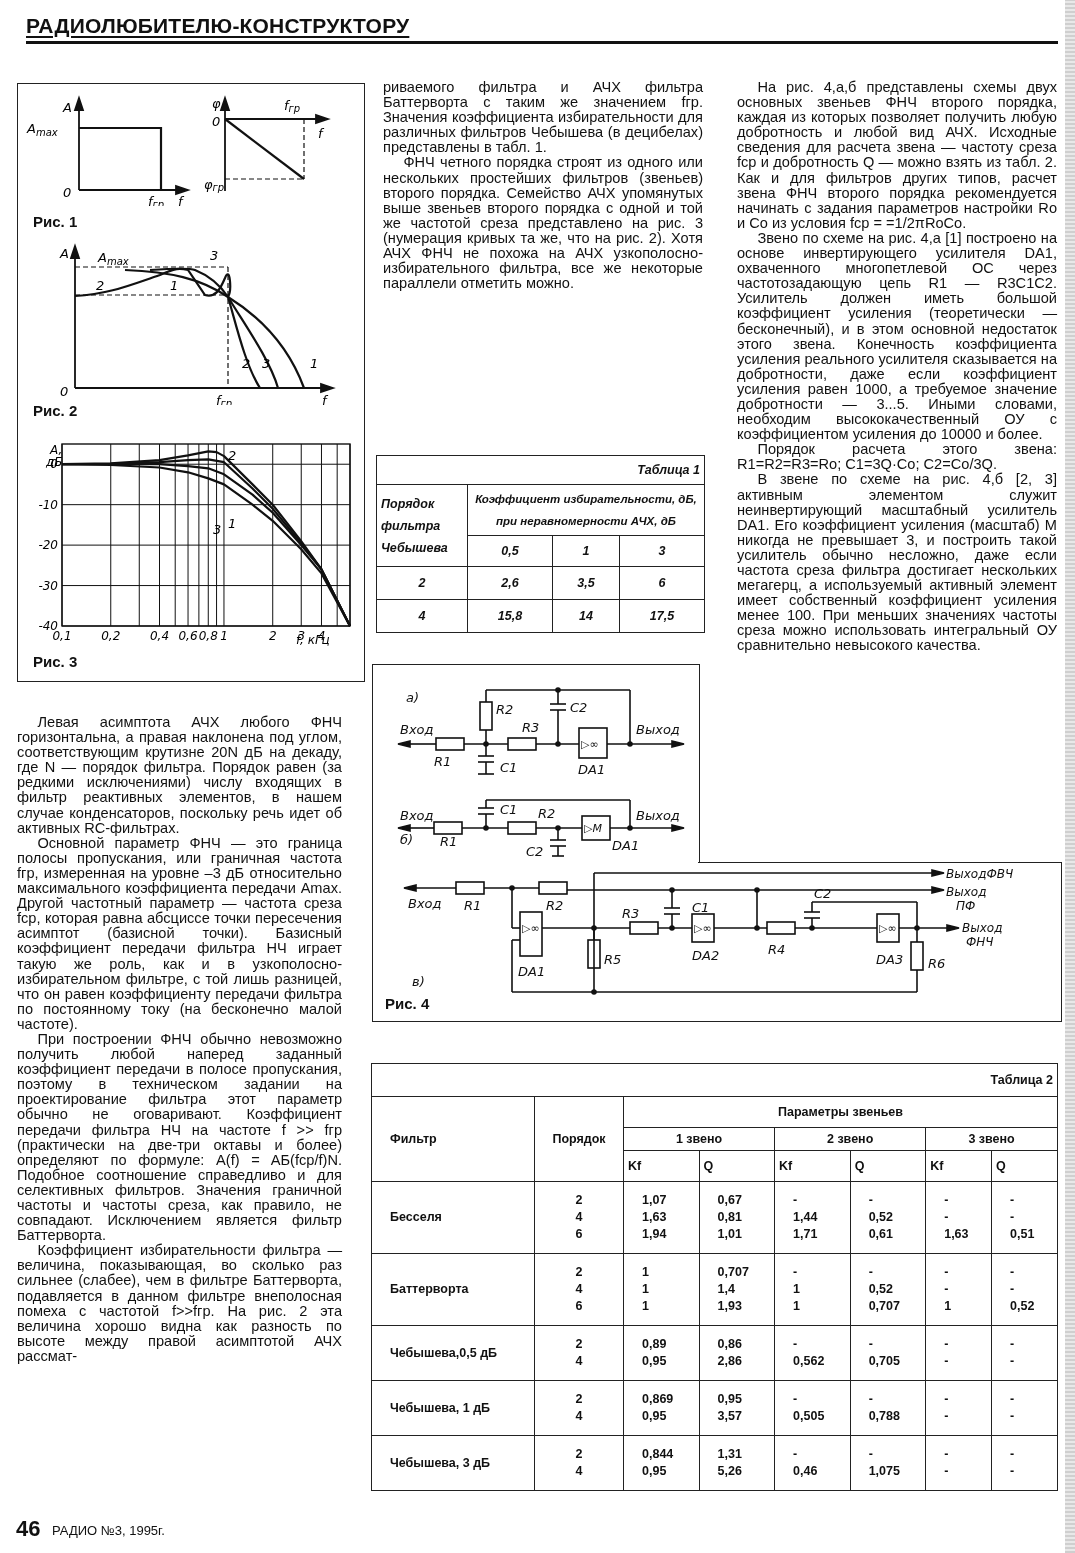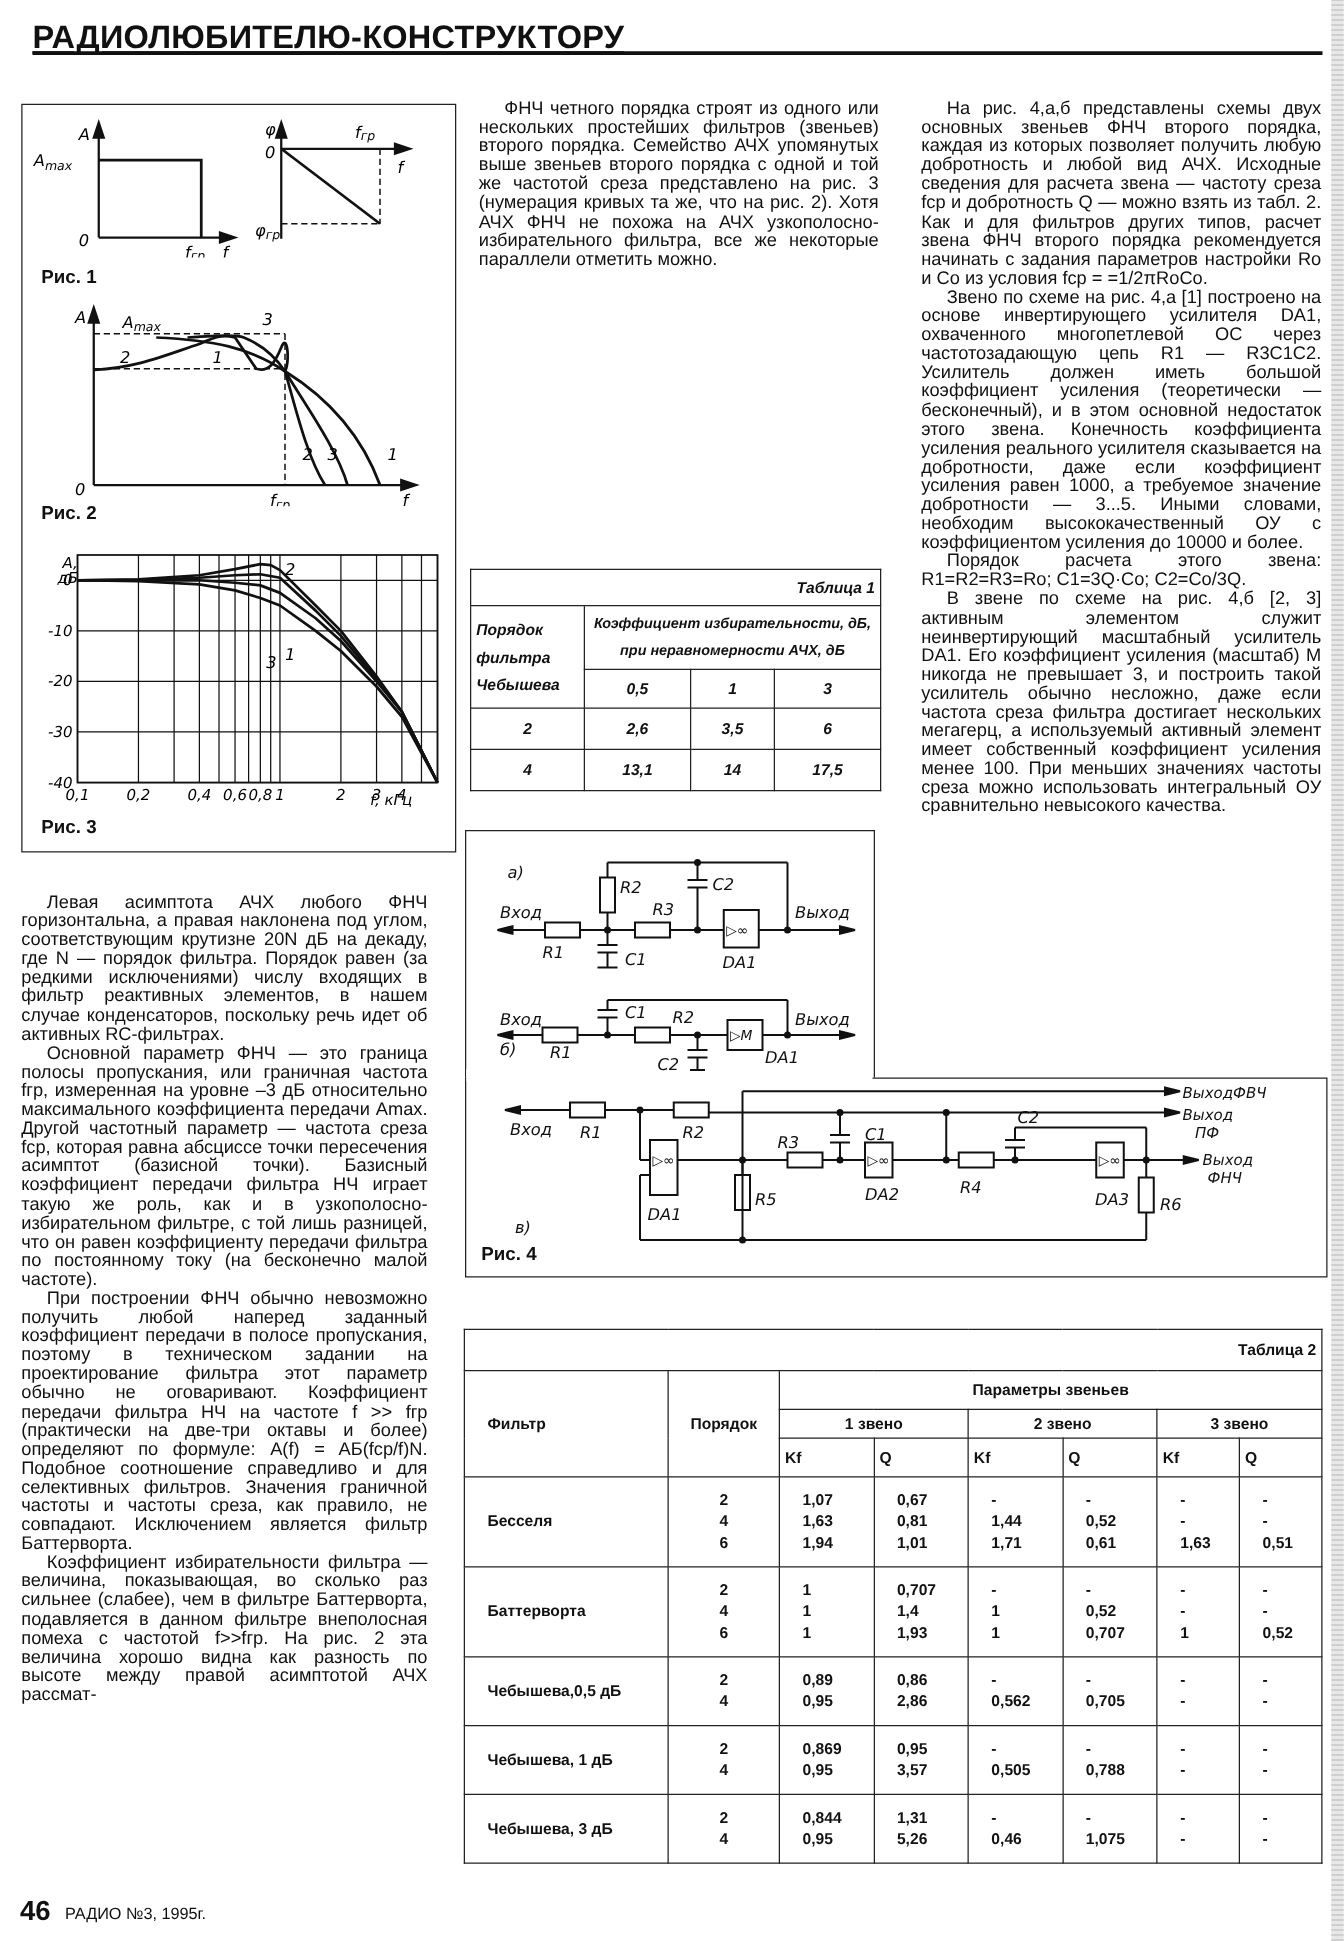--- a/index.html
+++ b/index.html
@@ -1,20 +1,20 @@
 <!DOCTYPE html>
 <html><head>
 <meta charset="utf-8">
 <style>
   html, body { margin: 0; padding: 0; background: #fff; }
   body { width: 1075px; height: 1553px; position: relative; overflow: hidden;
          font-family: "Liberation Sans", sans-serif; color: #111; }
   .edge { position: absolute; right: 0; top: 0; width: 10px; height: 1553px;
           background: repeating-linear-gradient(0deg, #cfcfcf 0 2px, #e8e8e8 2px 4px); }
-  .header-title { position: absolute; left: 26px; top: 14px; font-size: 26px; font-weight: bold;
+  .header-title { position: absolute; left: 26px; top: 14px; font-size: 21px; font-weight: bold;
                   letter-spacing: 0.2px; text-decoration: underline; text-underline-offset: 3px; }
   .header-rule { position: absolute; left: 26px; top: 41px; width: 1032px; height: 3px; background: #111; }
   .col { position: absolute; font-size: 14.6px; line-height: 15.1px; text-align: justify; }
   .col p { margin: 0; text-indent: 1.4em; }
   .col p.noind { text-indent: 0; }
   .fig-box { position: absolute; border: 1.5px solid #222; background: #fff; }
   .fig-caption { position: absolute; font-weight: bold; font-size: 15px; }
   svg text { font-family: "DejaVu Sans", sans-serif; font-style: italic; }
   table.t { position: absolute; border-collapse: collapse; font-weight: bold; font-size: 12.5px; }
   table.t td { border: 1.5px solid #222; text-align: center; vertical-align: middle; padding: 2px 4px; }
@@ -144,20 +144,21 @@
 <div class="fig-caption" style="left:33px; top:653px;">Рис. 3</div>
 
 <div class="col" style="left:17px; top:715px; width:325px;">
   <p>Левая асимптота АЧХ любого ФНЧ горизонтальна, а правая наклонена под углом, соответствующим крутизне 20N дБ на декаду, где N — порядок фильтра. Порядок равен (за редкими исключениями) числу входящих в фильтр реактивных элементов, в нашем случае конденсаторов, поскольку речь идет об активных RC-фильтрах.</p>
   <p>Основной параметр ФНЧ — это граница полосы пропускания, или граничная частота fгр, измеренная на уровне –3 дБ относительно максимального коэффициента передачи Amax. Другой частотный параметр — частота среза fср, которая равна абсциссе точки пересечения асимптот (базисной точки). Базисный коэффициент передачи фильтра НЧ играет такую же роль, как и в узкополосно-избирательном фильтре, с той лишь разницей, что он равен коэффициенту передачи фильтра по постоянному току (на бесконечно малой частоте).</p>
   <p>При построении ФНЧ обычно невозможно получить любой наперед заданный коэффициент передачи в полосе пропускания, поэтому в техническом задании на проектирование фильтра этот параметр обычно не оговаривают. Коэффициент передачи фильтра НЧ на частоте f &gt;&gt; fгр (практически на две-три октавы и более) определяют по формуле: A(f) = AБ(fср/f)N. Подобное соотношение справедливо и для селективных фильтров. Значения граничной частоты и частоты среза, как правило, не совпадают. Исключением является фильтр Баттерворта.</p>
   <p>Коэффициент избирательности фильтра — величина, показывающая, во сколько раз сильнее (слабее), чем в фильтре Баттерворта, подавляется в данном фильтре внеполосная помеха с частотой f&gt;&gt;fгр. На рис. 2 эта величина хорошо видна как разность по высоте между правой асимптотой АЧХ рассмат-</p>
 </div>
 
 <div class="col" style="left:383px; top:80px; width:320px;">
+  <p class="noind">риваемого фильтра и АЧХ фильтра Баттерворта с таким же значением fгр. Значения коэффициента избирательности для различных фильтров Чебышева (в децибелах) представлены в табл. 1.</p>
   <p>ФНЧ четного порядка строят из одного или нескольких простейших фильтров (звеньев) второго порядка. Семейство АЧХ упомянутых выше звеньев второго порядка с одной и той же частотой среза представлено на рис. 3 (нумерация кривых та же, что на рис. 2). Хотя АЧХ ФНЧ не похожа на АЧХ узкополосно-избирательного фильтра, все же некоторые параллели отметить можно.</p>
 </div>
 
 <div class="col" style="left:737px; top:80px; width:320px;">
   <p>На рис. 4,а,б представлены схемы двух основных звеньев ФНЧ второго порядка, каждая из которых позволяет получить любую добротность и любой вид АЧХ. Исходные сведения для расчета звена — частоту среза fср и добротность Q — можно взять из табл. 2. Как и для фильтров других типов, расчет звена ФНЧ второго порядка рекомендуется начинать с задания параметров настройки Ro и Co из условия fср = =1/2πRoCo.</p>
   <p>Звено по схеме на рис. 4,а [1] построено на основе инвертирующего усилителя DA1, охваченного многопетлевой ОС через частотозадающую цепь R1 — R3C1C2. Усилитель должен иметь большой коэффициент усиления (теоретически — бесконечный), и в этом основной недостаток этого звена. Конечность коэффициента усиления реального усилителя сказывается на добротности, даже если коэффициент усиления равен 1000, а требуемое значение добротности — 3...5. Иными словами, необходим высококачественный ОУ с коэффициентом усиления до 10000 и более.</p>
   <p>Порядок расчета этого звена: R1=R2=R3=Ro; C1=3Q·Co; C2=Co/3Q.</p>
   <p>В звене по схеме на рис. 4,б [2, 3] активным элементом служит неинвертирующий масштабный усилитель DA1. Его коэффициент усиления (масштаб) M никогда не превышает 3, и построить такой усилитель обычно несложно, даже если частота среза фильтра достигает нескольких мегагерц, а используемый активный элемент имеет собственный коэффициент усиления менее 100. При меньших значениях частоты среза можно использовать интегральный ОУ сравнительно невысокого качества.</p>
 </div>
 
@@ -176,21 +177,21 @@
     <td>3</td>
   </tr>
   <tr>
     <td style="height:28px;">2</td>
     <td>2,6</td>
     <td>3,5</td>
     <td>6</td>
   </tr>
   <tr>
     <td style="height:28px;">4</td>
-    <td>13,1</td>
+    <td>15,8</td>
     <td>14</td>
     <td>17,5</td>
   </tr>
 </tbody>
   </table>
 
 <div class="fig-box" style="left:372px; top:664px; width:326px; height:200px; border-bottom:none;"></div>
 <div class="fig-box" style="left:372px; top:862px; width:688px; height:158px; border-top:1.5px solid #222;"></div>
 <div style="position:absolute; left:373px; top:855px; width:325px; height:10px; background:#fff;"></div>
 

